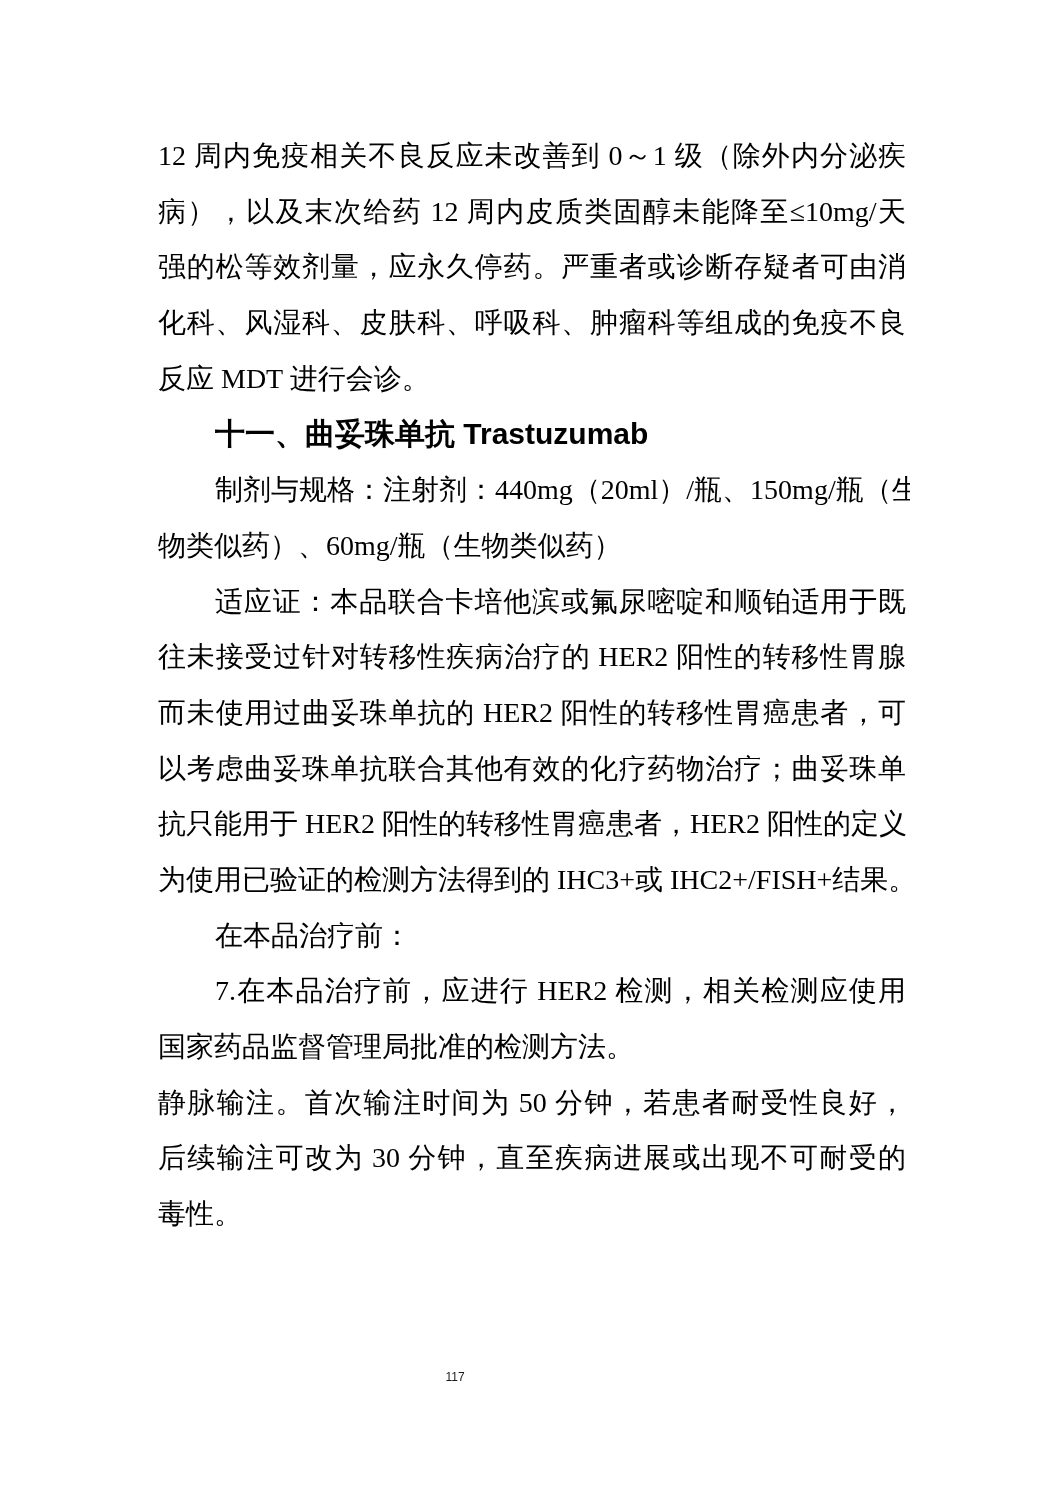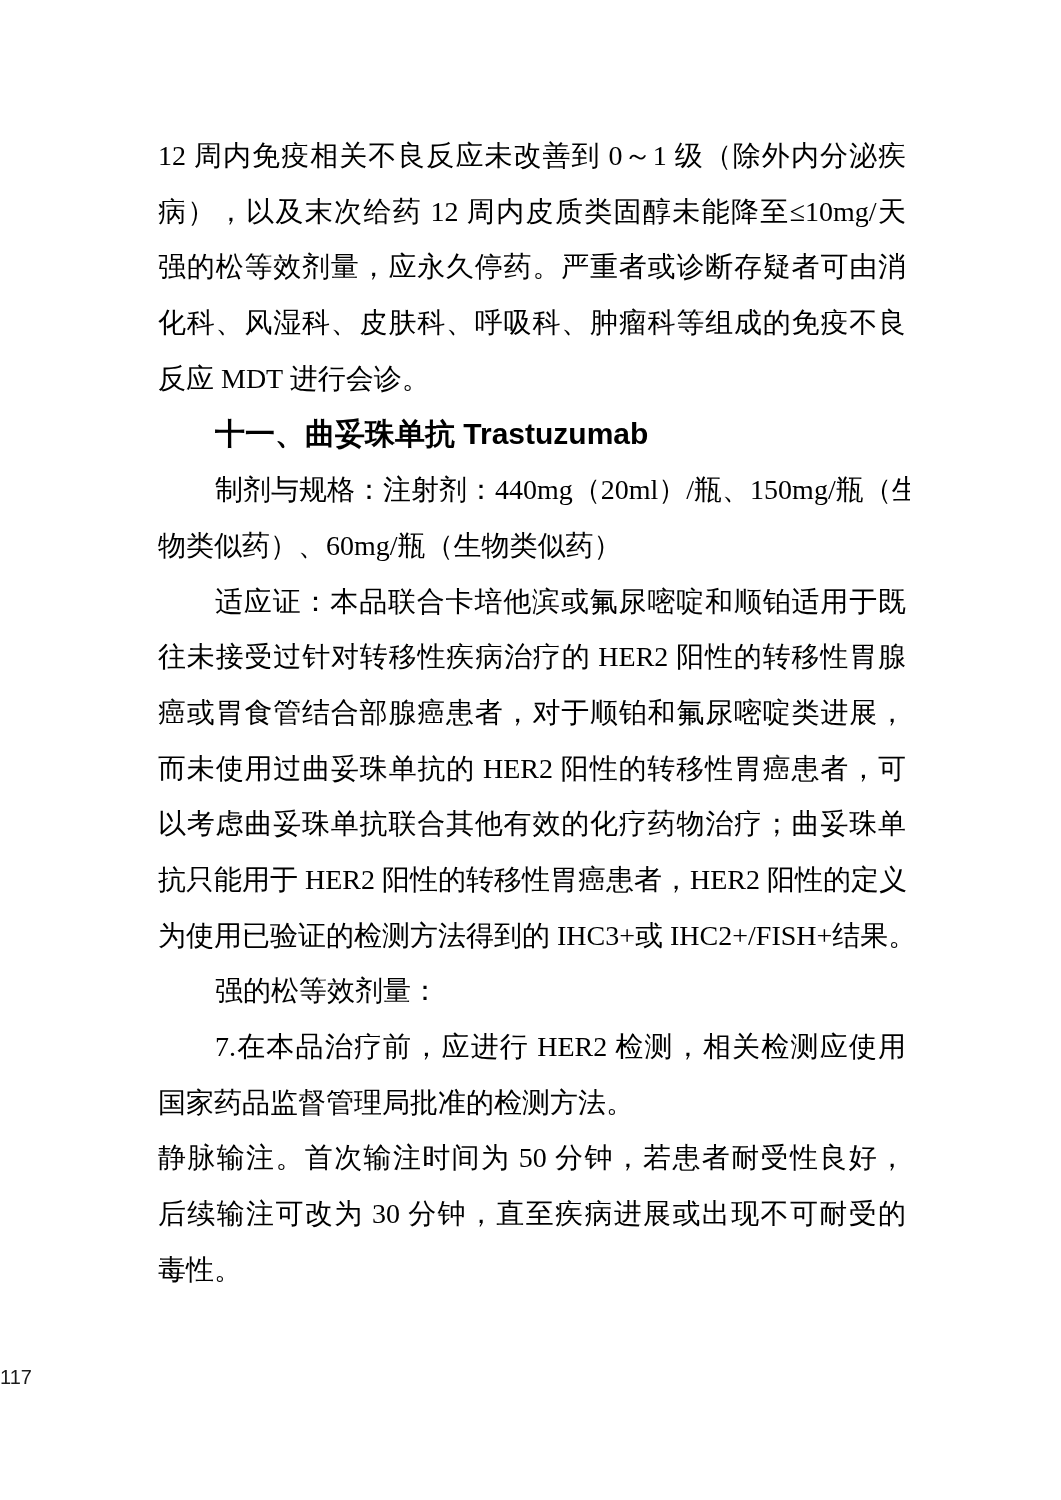--- a/index.html
+++ b/index.html
@@ -48,48 +48,47 @@
   .line span.heading {
     font-family: "Liberation Sans", "DejaVu Sans", sans-serif;
     font-weight: 700;
     font-size: 30px;
   }
   .footer {
     position: absolute;
     top: 1364px;
     left: 0;
     width: 100%;
-    text-align: left;
-    font-size: 20px;
+    text-align: center;
+    font-size: 12px;
     line-height: 26px;
     font-family: "Liberation Sans", "DejaVu Sans", sans-serif;
     color: #1a1a1a;
   }
 </style>
 </head>
 <body>
 
 <div class="page">
   <div class="doc">
       <div class="line fill"><span class="body">12 周内免疫相关不良反应未改善到 0～1 级（除外内分泌疾</span></div>
       <div class="line fill"><span class="body">病），以及末次给药 12 周内皮质类固醇未能降至≤10mg/天</span></div>
       <div class="line fill"><span class="body">强的松等效剂量，应永久停药。严重者或诊断存疑者可由消</span></div>
       <div class="line fill"><span class="body">化科、风湿科、皮肤科、呼吸科、肿瘤科等组成的免疫不良</span></div>
       <div class="line"><span class="body">反应 MDT 进行会诊。</span></div>
       <div class="line indent"><span class="heading">十一、曲妥珠单抗 Trastuzumab</span></div>
       <div class="line indent fill"><span class="label">制剂与规格：</span><span class="body">注射剂：440mg（20ml）/瓶、150mg/瓶（生</span></div>
       <div class="line"><span class="body">物类似药）、60mg/瓶（生物类似药）</span></div>
       <div class="line indent fill"><span class="label">适应证：</span><span class="body">本品联合卡培他滨或氟尿嘧啶和顺铂适用于既</span></div>
       <div class="line fill"><span class="body">往未接受过针对转移性疾病治疗的 HER2 阳性的转移性胃腺</span></div>
-      <div class="line fill"><span class="body">癌或胃食管结合部腺癌患者，对于顺铂和氟尿嘧啶类进展，</span></div>
       <div class="line fill"><span class="body">而未使用过曲妥珠单抗的 HER2 阳性的转移性胃癌患者，可</span></div>
       <div class="line fill"><span class="body">以考虑曲妥珠单抗联合其他有效的化疗药物治疗；曲妥珠单</span></div>
       <div class="line fill"><span class="body">抗只能用于 HER2 阳性的转移性胃癌患者，HER2 阳性的定义</span></div>
       <div class="line fill"><span class="body">为使用已验证的检测方法得到的 IHC3+或 IHC2+/FISH+结果。</span></div>
-      <div class="line indent"><span class="label">强的松等效剂量：</span></div>
+      <div class="line indent"><span class="label">在本品治疗前：</span></div>
       <div class="line indent fill"><span class="body">7.在本品治疗前，应进行 HER2 检测，相关检测应使用</span></div>
       <div class="line"><span class="body">国家药品监督管理局批准的检测方法。</span></div>
       <div class="line fill"><span class="body">静脉输注。首次输注时间为 50 分钟，若患者耐受性良好，</span></div>
       <div class="line fill"><span class="body">后续输注可改为 30 分钟，直至疾病进展或出现不可耐受的</span></div>
       <div class="line"><span class="body">毒性。</span></div>
     </div>
   <div class="footer">117</div>
 </div>
 
 </body></html>

